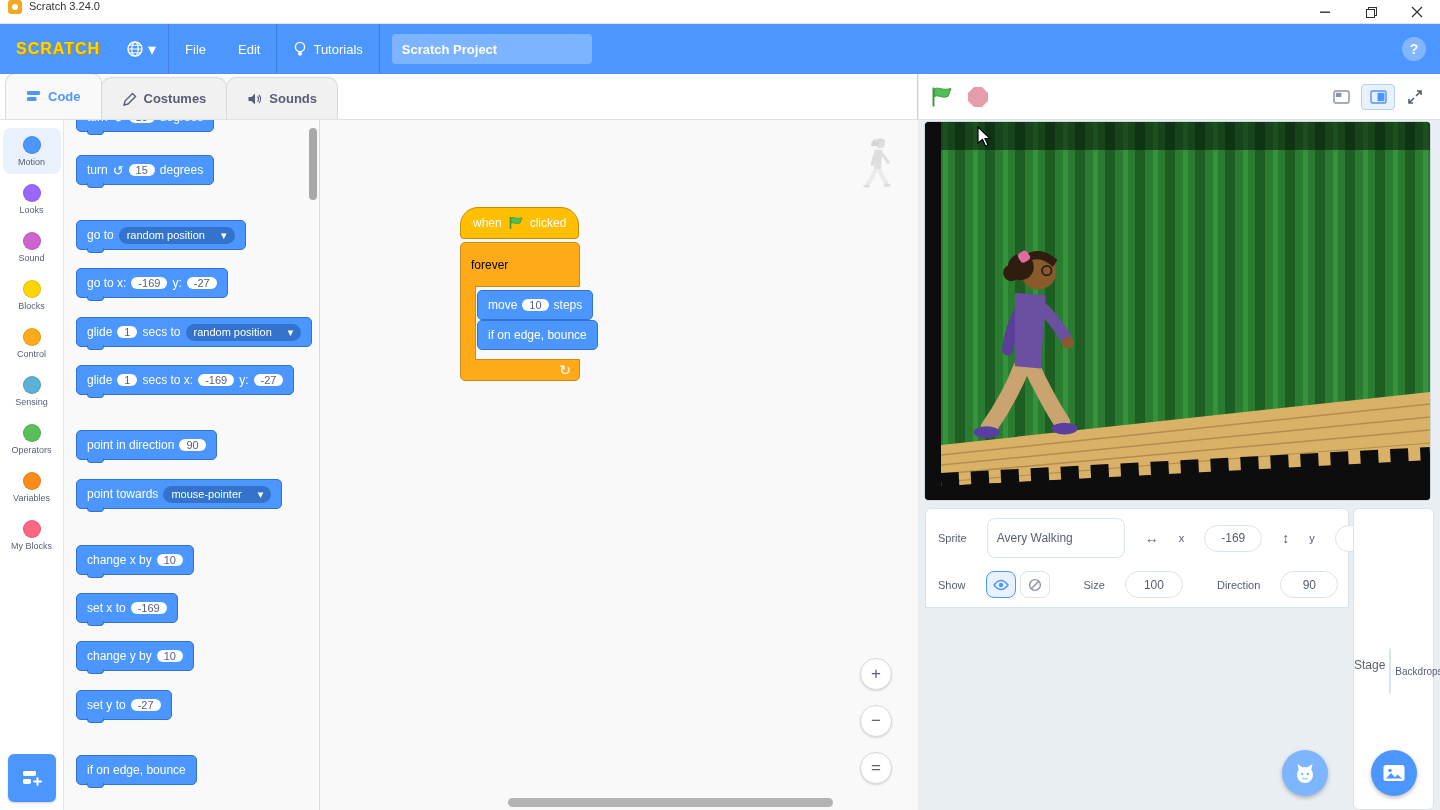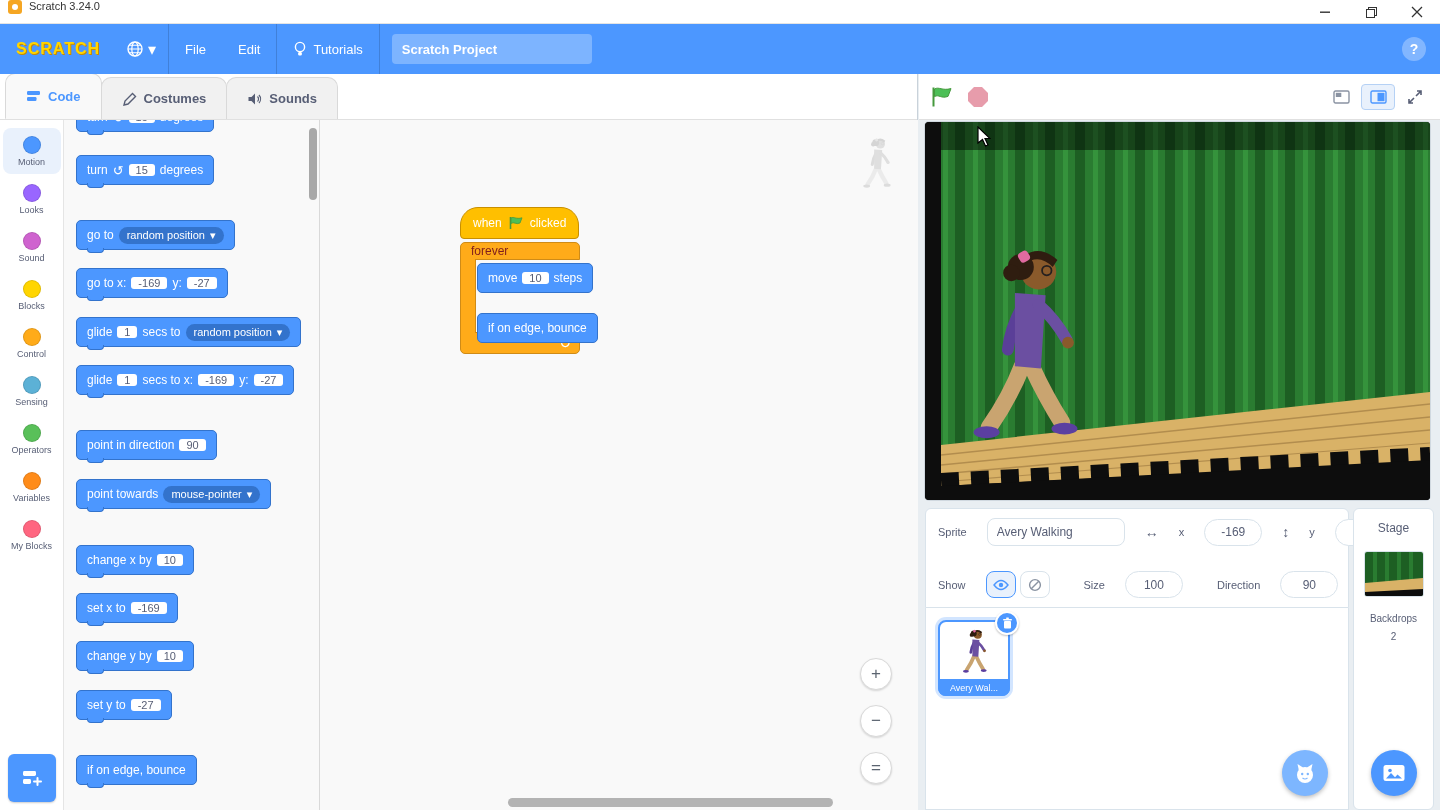--- a/index.html
+++ b/index.html
@@ -36,33 +36,33 @@
   .cat-strip{position:absolute;left:0;top:46px;width:64px;bottom:0;background:#fff;border-right:1px solid #E5E5E5;padding-top:8px}
   .cat-item{width:58px;margin:0 auto 2px;height:46px;display:flex;flex-direction:column;align-items:center;justify-content:center;gap:3px;border-radius:8px;cursor:pointer}
   .cat-item.selected{background:#E9F1FC}
   .cat-circle{width:18px;height:18px;border-radius:50%;border:1px solid rgba(0,0,0,0.12)}
   .cat-label{font-size:9px;color:#575E75}
   .ext-btn{position:absolute;left:8px;bottom:8px;width:48px;height:48px;border-radius:6px;background:#4C97FF;display:flex;align-items:center;justify-content:center;cursor:pointer;box-shadow:0 1px 2px rgba(0,0,0,0.2)}
 
   .palette{position:absolute;left:64px;top:46px;width:256px;bottom:0;background:#F9F9F9;border-right:1px solid #D9D9D9;overflow:hidden}
   .pblock{position:absolute;left:12px;display:inline-flex;align-items:center;gap:5px;height:30px;padding:0 10px;background:#4C97FF;border:1px solid #3373CC;border-radius:5px;color:#fff;font-size:12px;font-weight:500;white-space:nowrap;cursor:grab}
   .pblock::after{content:"";position:absolute;left:10px;bottom:-4px;width:15px;height:4px;background:#4C97FF;border:1px solid #3373CC;border-top:none;border-radius:0 0 4px 4px}
-  .bfield{background:#fff;color:#575E75;border-radius:3px;padding:0 7px;font-size:11px;min-width:16px;text-align:center;cursor:text}
-  .bdrop{background:#3373CC;border-radius:20px;padding:2px 8px;font-size:11px;display:inline-flex;gap:5px;align-items:center;cursor:pointer}
+  .bfield{background:#fff;color:#575E75;border-radius:8px;padding:0 7px;font-size:11px;min-width:16px;text-align:center;cursor:text}
+  .bdrop{background:#3373CC;border-radius:20px;padding:2px 8px;font-size:11px;display:inline-flex;gap:16px;align-items:center;cursor:pointer}
   .bicon{font-size:13px;line-height:1}
   .pal-scroll{position:absolute;right:2px;top:8px;width:8px;height:72px;border-radius:4px;background:#A8A8A8;cursor:pointer}
 
   .code-area{position:absolute;left:320px;top:46px;width:598px;bottom:0;background:#F9F9F9;overflow:hidden}
   .script{position:absolute;left:140px;top:87px}
   .hat{position:relative;display:inline-flex;align-items:center;gap:6px;height:32px;padding:0 12px;background:#FFBF00;border:1px solid #C88F00;border-radius:18px 18px 4px 4px;color:#fff;font-weight:500;font-size:12px;cursor:grab}
   .cblock{position:relative;margin-top:3px;width:120px;cursor:grab}
-  .c-top{height:18px;background:#FFAB19;border:1px solid #CF8B17;border-radius:5px 5px 0 0;display:flex;align-items:center;padding:0 10px;color:#7f1d1d;font-size:12px;font-weight:500}
+  .c-top{height:45px;background:#FFAB19;border:1px solid #CF8B17;border-radius:5px 5px 0 0;display:flex;align-items:center;padding:0 10px;color:#000000;font-size:12px;font-weight:500}
   .c-body{position:relative;height:72px}
   .c-spine{position:absolute;left:0;top:-1px;bottom:-1px;width:16px;background:#FFAB19;border-left:1px solid #CF8B17;border-right:1px solid #CF8B17}
-  .c-inner{position:absolute;left:17px;top:3px;display:flex;flex-direction:column;gap:20px}
+  .c-inner{position:absolute;left:17px;top:3px;display:flex;flex-direction:column;gap:0}
   .iblock{position:relative;display:inline-flex;align-items:center;gap:5px;height:30px;padding:0 10px;background:#4C97FF;border:1px solid #3373CC;border-radius:5px;color:#fff;font-size:12px;font-weight:500;white-space:nowrap;width:max-content;cursor:grab}
   .c-bottom{height:22px;background:#FFAB19;border:1px solid #CF8B17;border-radius:0 0 5px 5px;display:flex;align-items:center;justify-content:flex-end;padding:0 8px;color:#fff;font-size:14px}
   .ghost{position:absolute;left:540px;top:14px;opacity:0.16;filter:grayscale(1)}
   .zoom{position:absolute;right:26px;top:538px;display:flex;flex-direction:column;gap:15px}
   .zoom-btn{width:32px;height:32px;border-radius:50%;background:#fff;border:1px solid #D9D9D9;box-shadow:0 1px 2px rgba(0,0,0,0.15);display:flex;align-items:center;justify-content:center;font-size:17px;color:#5B6470;cursor:pointer}
   .hscroll{position:absolute;left:188px;top:678px;width:325px;height:9px;border-radius:5px;background:#B3B3B3;cursor:pointer}
 
   
   .right-panel{position:absolute;left:919px;top:74px;right:0;bottom:0;background:#E9EEF2}
   .stage-controls{position:absolute;left:0;top:0;right:0;height:46px;background:#fff;border-bottom:1px solid #E0E0E0;display:flex;align-items:center;padding:0 8px;gap:6px}
@@ -72,33 +72,33 @@
   .layout-btn.selected{background:#E9F1FC;border-color:#B5D1F5}
 
   .stage{position:absolute;left:6px;top:48px;width:505px;height:378px;border-radius:4px;overflow:hidden;background:#0d0d0d;box-shadow:0 0 0 1px #D0D8DF}
   .stage svg{display:block}
   .stage-cursor{position:absolute;left:52px;top:4px}
 
   .sprite-info{position:absolute;left:6px;top:434px;width:424px;height:100px;background:#fff;border:1px solid #D9E3EB;border-radius:6px 6px 0 0;padding:9px 12px;display:flex;flex-direction:column;justify-content:space-between}
   .si-row{display:flex;align-items:center;gap:20px}
   .lbl{font-size:11px;color:#575E75}
   .axis-ic{font-size:14px;color:#575E75}
-  .text-input{border:1px solid #D9E3EB;border-radius:8px;height:28px;padding:0 9px;font-size:12px;color:#575E75;width:138px;font-family:inherit;outline:none}
+  .text-input{border:1px solid #D9E3EB;border-radius:8px;height:40px;padding:0 9px;font-size:12px;color:#575E75;width:138px;font-family:inherit;outline:none}
   .pill-input{border:1px solid #D9E3EB;border-radius:14px;height:27px;width:58px;text-align:center;font-size:12px;color:#575E75;font-family:inherit;outline:none}
   .vis-group{display:flex;gap:4px}
   .vis-btn{width:30px;height:27px;border-radius:8px;border:1px solid #D9E3EB;background:#fff;display:flex;align-items:center;justify-content:center;cursor:pointer}
   .vis-btn.on{border-color:#4C97FF;background:#E9F1FC}
 
   .sprite-list{position:absolute;left:6px;top:534px;width:424px;bottom:0;background:#fff;border:1px solid #D9E3EB;border-top:none}
   .sprite-card{position:absolute;left:12px;top:12px;width:72px;height:76px;border:2px solid #4C97FF;border-radius:8px;background:#fff;box-shadow:0 0 0 3px rgba(76,151,255,0.25);cursor:pointer}
   .sprite-card .thumb{position:absolute;left:50%;top:4px;transform:translateX(-50%)}
   .sprite-name-bar{position:absolute;left:-2px;right:-2px;bottom:-2px;height:17px;background:#4C97FF;border-radius:0 0 8px 8px;color:#fff;font-size:9px;display:flex;align-items:center;justify-content:center;white-space:nowrap;overflow:hidden}
   .del-badge{position:absolute;top:-11px;right:-11px;width:24px;height:24px;border-radius:50%;background:#4C97FF;border:2px solid #fff;display:flex;align-items:center;justify-content:center;cursor:pointer;box-shadow:0 1px 2px rgba(0,0,0,0.25)}
 
-  .stage-col{position:absolute;left:434px;top:434px;width:81px;bottom:0;background:#fff;border:1px solid #D9E3EB;border-radius:6px;display:flex;flex-direction:column;align-items:center;padding-top:12px;gap:4px}
+  .stage-col{position:absolute;left:434px;top:434px;width:81px;bottom:0;background:#fff;border:1px solid #D9E3EB;border-radius:6px;display:flex;flex-direction:row;align-items:center;padding-top:12px;gap:4px}
   .stage-col-title{font-size:12px;color:#575E75}
   .backdrop-thumb{margin-top:12px;border-radius:3px;overflow:hidden;border:1px solid #D9E3EB;cursor:pointer;line-height:0}
   .bd-label{margin-top:12px;font-size:10px;color:#575E75}
   .bd-count{margin-top:3px;font-size:10px;color:#575E75}
 
   .float-btn{position:absolute;width:46px;height:46px;border-radius:50%;display:flex;align-items:center;justify-content:center;cursor:pointer;box-shadow:0 2px 4px rgba(0,0,0,0.25)}
   .add-sprite{left:363px;top:676px;background:#7DB6FF}
   .add-backdrop{left:452px;top:676px;background:#4C97FF}
 </style>
 </head>
@@ -465,35 +465,20 @@
           </svg>
         </div>
       </div>
       <span class="lbl" style="margin-left:14px">Size</span>
       <input class="pill-input" value="100" style="">
       <span class="lbl" style="margin-left:14px">Direction</span>
       <input class="pill-input" value="90" style="">
     </div>
   </div>
 
-  <div class="sprite-list">
-    <div class="sprite-card">
-      <svg class="thumb" viewBox="0 0 100 200" width="27" height="54">
-          <use href="#avery"></use>
-        </svg>
-      <div class="sprite-name-bar">Avery Wal...</div>
-      <div class="del-badge">
-        <svg width="11" height="12" viewBox="0 0 11 12">
-          <rect x="2" y="4" width="7" height="7.5" rx="1" fill="#fff"></rect>
-          <rect x="1" y="2" width="9" height="1.6" rx="0.8" fill="#fff"></rect>
-          <rect x="4" y="0.5" width="3" height="1.6" rx="0.8" fill="#fff"></rect>
-        </svg>
-      </div>
-    </div>
-  </div>
 
   <div class="stage-col">
     <span class="stage-col-title">Stage</span>
     <div class="backdrop-thumb">
       <svg width="58" height="44" viewBox="0 0 58 44">
         <rect width="58" height="44" fill="#1d5f23"></rect>
         <rect x="8" width="4" height="44" fill="#2a7c31"></rect>
           <rect x="20" width="4" height="44" fill="#2a7c31"></rect>
           <rect x="32" width="4" height="44" fill="#2a7c31"></rect>
           <rect x="44" width="4" height="44" fill="#2a7c31"></rect>

